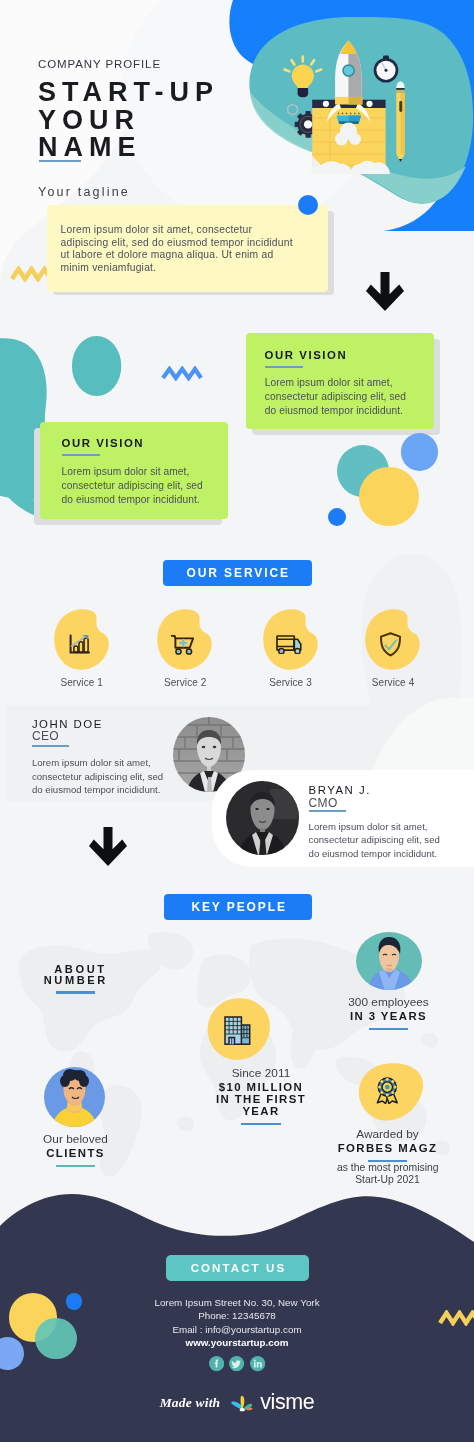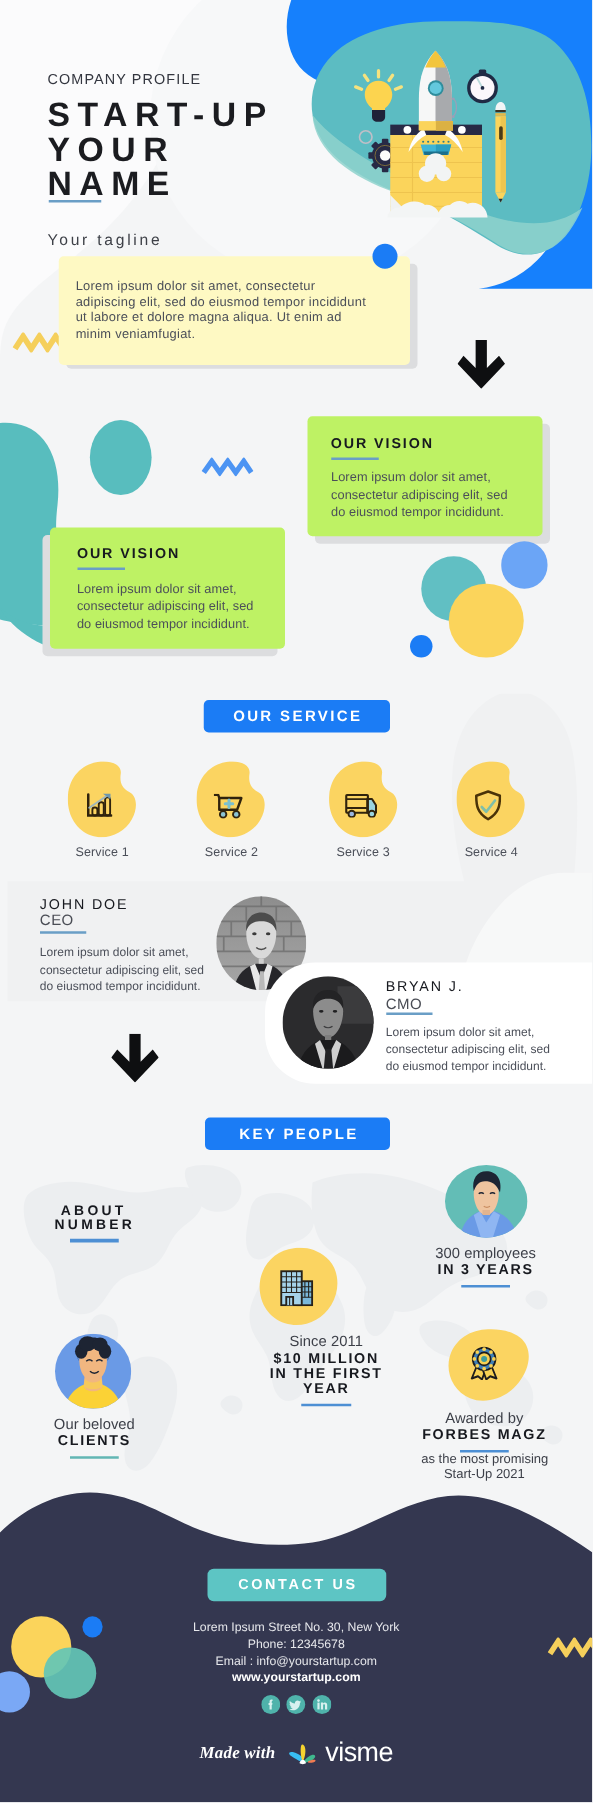--- a/index.html
+++ b/index.html
@@ -55,21 +55,21 @@
   .badge-blue span{
     font-size:12px;font-weight:700;letter-spacing:1.9px;color:#ffffff;
     padding-left:2px;
   }
   .svc{width:56px;}
   .svc .svc-blob{position:absolute;left:0;top:0;}
   .svc .svc-icon{position:absolute;}
   .kp-head div{
     font-size:11.1px;font-weight:700;letter-spacing:2.6px;color:#17191f;line-height:11.3px;white-space:nowrap;
   }
-  .kp-head div:nth-child(1){padding-left:5px;}
+  .kp-head div:nth-child(1){padding-left:5px;text-align:right;}
   .kp-rule{height:2.4px;background:#4d8fd4;}
   .kp-stat{text-align:center;}
   .kp-reg{font-size:11.8px;color:#3c3f48;letter-spacing:0.05px;line-height:13.8px;white-space:nowrap;}
   .kp-bold{font-size:11.4px;font-weight:700;letter-spacing:1.4px;color:#17191f;line-height:12.2px;white-space:nowrap;}
   .kp-rule2{height:2.4px;width:39.6px;background:#4d8fd4;margin:5.5px auto 0 auto;}
   .kp-foot{font-size:10.4px;color:#3c3f48;line-height:11.8px;white-space:nowrap;margin-top:0;}
   .kp-foot:first-of-type{margin-top:5px;}
   .worldmap{left:0;top:920px;width:474px;height:280px;}
   .contact-btn{
     left:166px;top:1254.5px;width:142.8px;height:26.6px;background:#5dc5c4;border-radius:5px;

